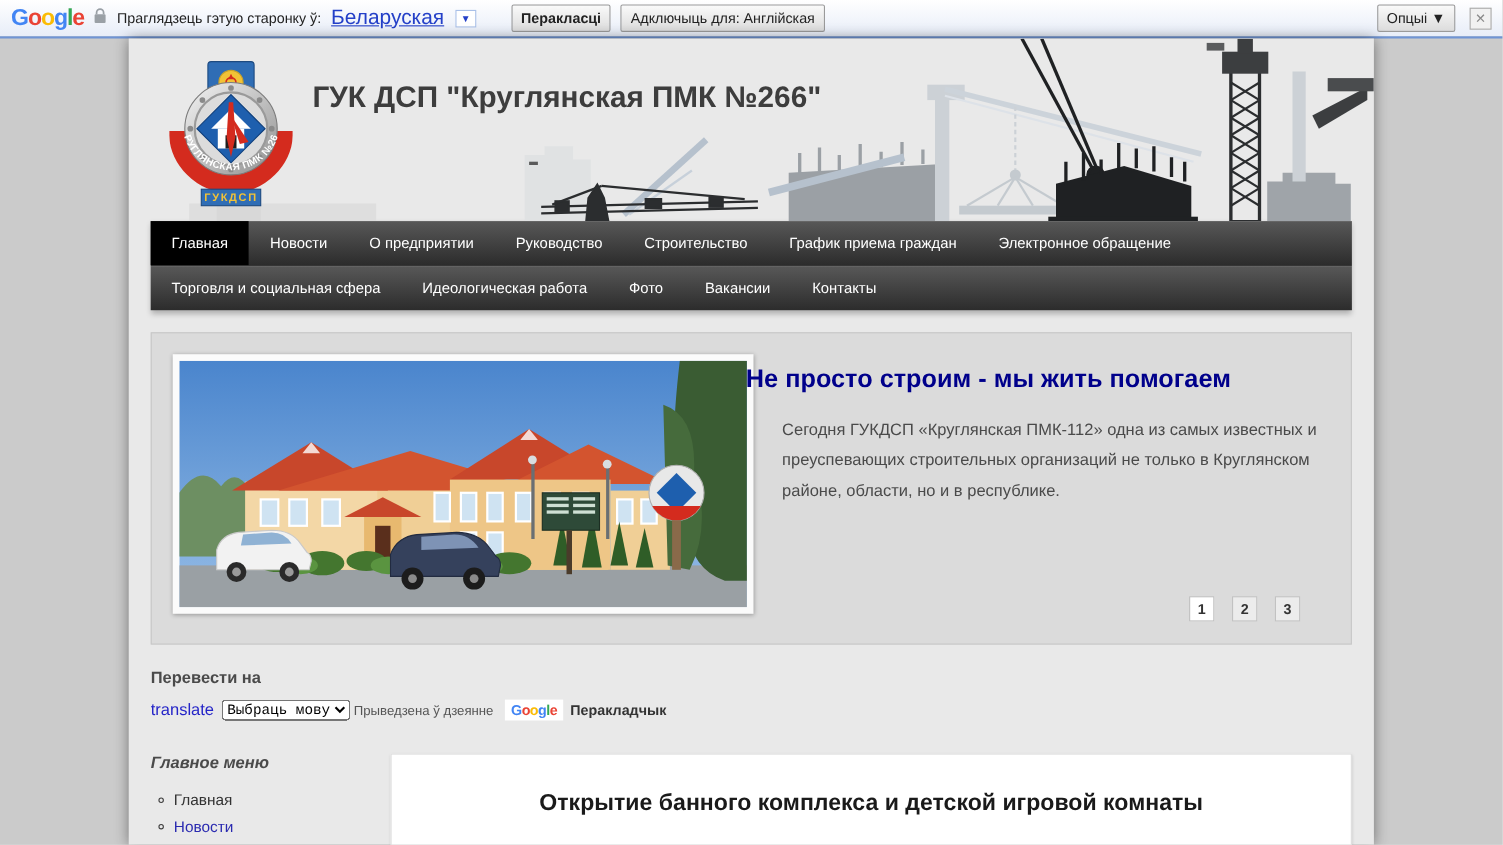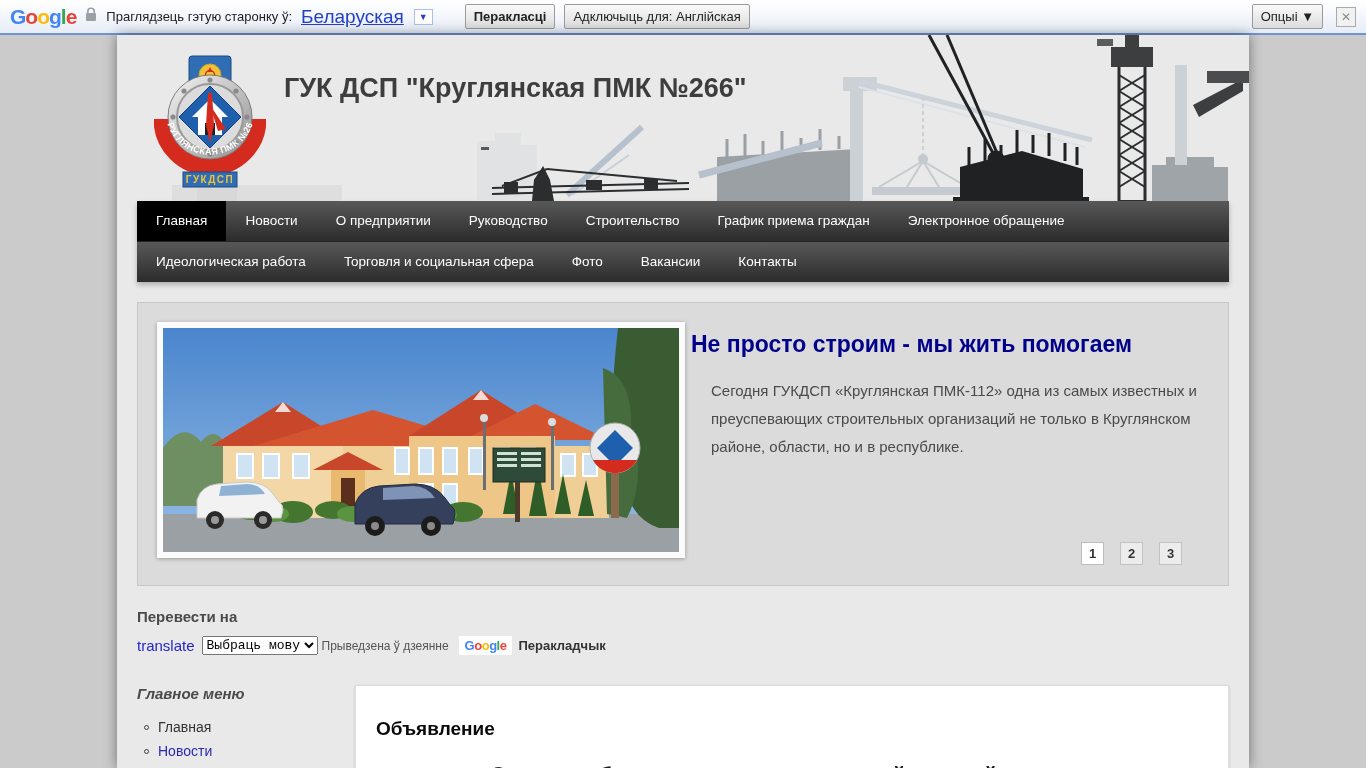--- a/index.html
+++ b/index.html
@@ -73,21 +73,21 @@
   .slider {
     margin:20px 20px 0; height:284px; position:relative;
     background:#dbdbdb; border:1px solid #c7c7c7;
   }
   .photo-frame {
     position:absolute; left:19px; top:19px; background:#fbfbfb; padding:6px;
     box-shadow:0 1px 4px rgba(0,0,0,.3); cursor:pointer;
   }
   .photo-frame svg { display:block; }
   .slider-title {
-    position:absolute; left:553px; top:28px; width:500px;
+    position:absolute; left:540px; top:28px; width:500px;
     font-size:23px; font-weight:bold; color:#00008b; cursor:pointer;
   }
   .slider-text {
     position:absolute; left:573px; top:74px; width:487px;
     font-size:15px; line-height:1.85; color:#4a4a4a;
   }
   .pager { position:absolute; right:46px; bottom:20px; display:flex; gap:16px; }
   .page-btn {
     width:23px; height:23px; display:flex; align-items:center; justify-content:center;
     font-size:13px; font-weight:bold; color:#333; cursor:pointer;
@@ -302,22 +302,22 @@
     <div class="nav-row">
       <div class="nav-item active">Главная</div>
       <div class="nav-item">Новости</div>
       <div class="nav-item">О предприятии</div>
       <div class="nav-item">Руководство</div>
       <div class="nav-item">Строительство</div>
       <div class="nav-item">График приема граждан</div>
       <div class="nav-item">Электронное обращение</div>
     </div>
     <div class="nav-row">
+      <div class="nav-item">Торговля и социальная сфера</div>
       <div class="nav-item">Идеологическая работа</div>
-      <div class="nav-item">Торговля и социальная сфера</div>
       <div class="nav-item">Фото</div>
       <div class="nav-item">Вакансии</div>
       <div class="nav-item">Контакты</div>
     </div>
   </div>
 
   <div class="slider">
     <div class="photo-frame">
       <svg width="516" height="224" viewBox="0 0 516 224">
         <defs>
@@ -458,18 +458,17 @@
             <span class="sb-bullet"></span>
             <span>Главная</span>
           </li>
         <li class="sb-item sb-item-news">
             <span class="sb-bullet"></span>
             <span>Новости</span>
           </li>
       </ul>
     </aside>
     <main class="card">
-      <h2 class="announce">Объявление</h2>
       <p class="headline">Открытие банного комплекса и детской игровой комнаты</p>
     </main>
   </div>
 
 </div>
 
 </body></html>

